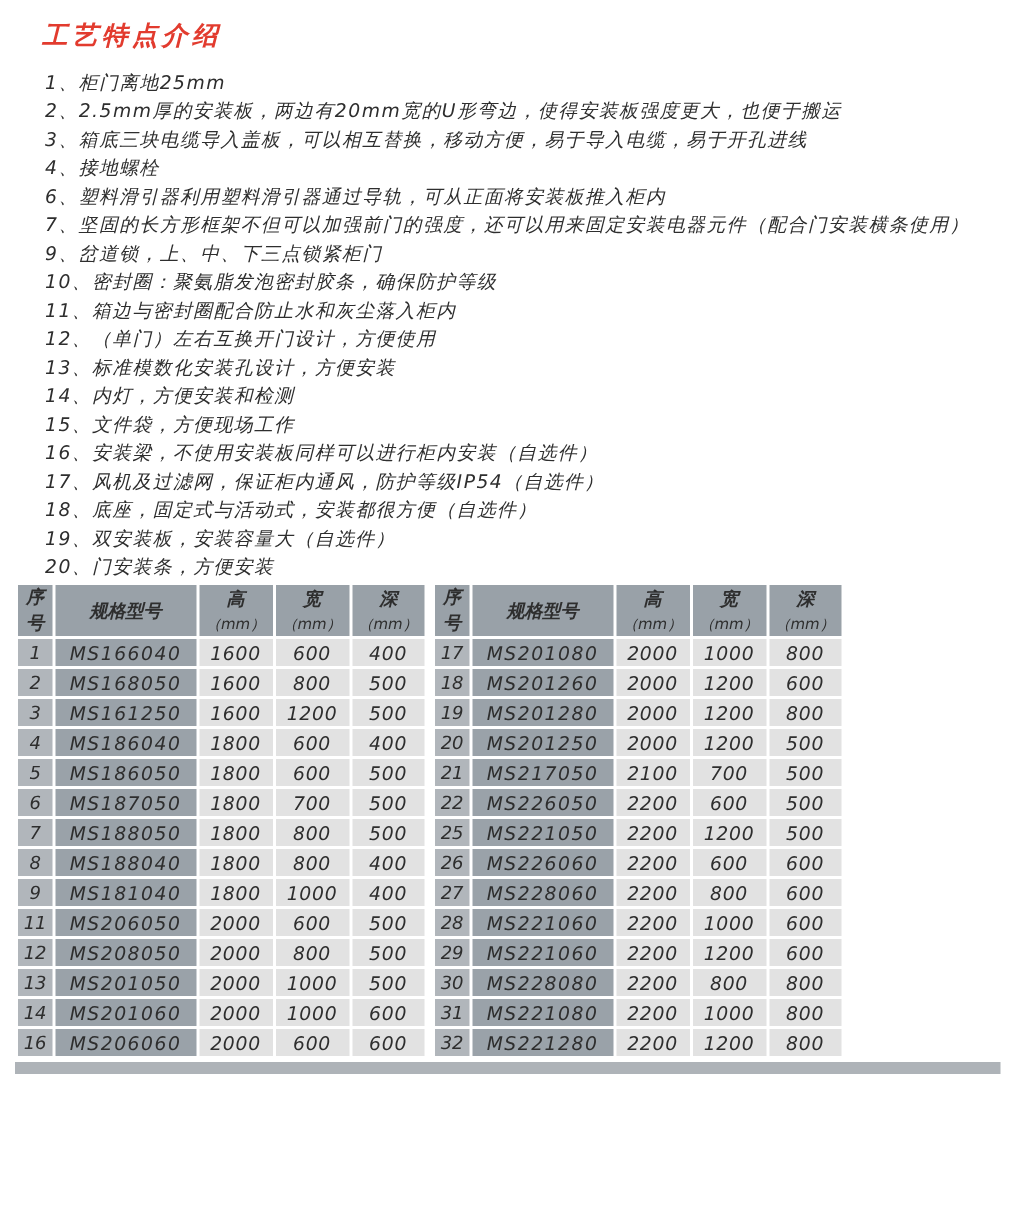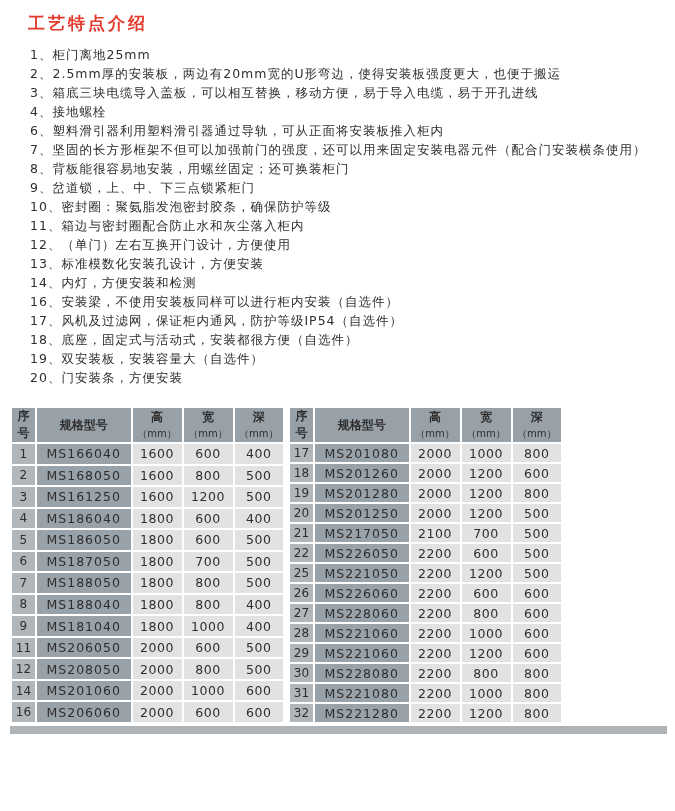--- a/index.html
+++ b/index.html
@@ -9,20 +9,21 @@
     width: 675px;
     height: 811px;
     font-family: "DejaVu Sans", "Liberation Sans", sans-serif;
     overflow: hidden;
   }
   .page {
     position: relative;
     width: 571px;
     height: 811px;
     background: #fff;
+    font-style: italic;
   }
   .title {
     margin: 0;
     padding: 12px 0 8px 28px;
     font-size: 17px;
     font-weight: bold;
     letter-spacing: 3px;
     color: var(--title-color, #e23b2e);
   }
   .features {
@@ -33,21 +34,21 @@
   .features li {
     font-size: 12.5px;
     line-height: 19px;
     color: var(--text-color, #2e2e2e);
     letter-spacing: 1px;
     white-space: nowrap;
   }
   .tables {
     display: flex;
     gap: 3px;
-    margin: 19px 8px 0 10px;
+    margin: 1px 8px 0 10px;
   }
   table.spec {
     border-collapse: separate;
     border-spacing: 2px;
     table-layout: fixed;
     background: #fff;
   }
   table.spec th, table.spec td {
     text-align: center;
     vertical-align: middle;
@@ -84,27 +85,27 @@
 
   <h1 class="title">工艺特点介绍</h1>
 
   <ul class="features">
       <li>1、柜门离地25mm</li>
       <li>2、2.5mm厚的安装板，两边有20mm宽的U形弯边，使得安装板强度更大，也便于搬运</li>
       <li>3、箱底三块电缆导入盖板，可以相互替换，移动方便，易于导入电缆，易于开孔进线</li>
       <li>4、接地螺栓</li>
       <li>6、塑料滑引器利用塑料滑引器通过导轨，可从正面将安装板推入柜内</li>
       <li>7、坚固的长方形框架不但可以加强前门的强度，还可以用来固定安装电器元件（配合门安装横条使用）</li>
-      <li>8、背板能很容易地安装，用螺丝固定；还可换装柜门</li>
       <li>9、岔道锁，上、中、下三点锁紧柜门</li>
       <li>10、密封圈：聚氨脂发泡密封胶条，确保防护等级</li>
       <li>11、箱边与密封圈配合防止水和灰尘落入柜内</li>
       <li>12、（单门）左右互换开门设计，方便使用</li>
       <li>13、标准模数化安装孔设计，方便安装</li>
       <li>14、内灯，方便安装和检测</li>
+      <li>15、文件袋，方便现场工作</li>
       <li>16、安装梁，不使用安装板同样可以进行柜内安装（自选件）</li>
       <li>17、风机及过滤网，保证柜内通风，防护等级IP54（自选件）</li>
       <li>18、底座，固定式与活动式，安装都很方便（自选件）</li>
       <li>19、双安装板，安装容量大（自选件）</li>
       <li>20、门安装条，方便安装</li>
     </ul>
 
   <div class="tables">
     <table class="spec" id="spec-left">
         <colgroup>
@@ -201,20 +202,27 @@
             <td class="model">MS206050</td>
             <td class="val">2000</td>
             <td class="val">600</td>
             <td class="val">500</td>
           </tr>
           <tr>
             <td class="idx">12</td>
             <td class="model">MS208050</td>
             <td class="val">2000</td>
             <td class="val">800</td>
+            <td class="val">500</td>
+          </tr>
+          <tr>
+            <td class="idx">13</td>
+            <td class="model">MS201050</td>
+            <td class="val">2000</td>
+            <td class="val">1000</td>
             <td class="val">500</td>
           </tr>
           <tr>
             <td class="idx">14</td>
             <td class="model">MS201060</td>
             <td class="val">2000</td>
             <td class="val">1000</td>
             <td class="val">600</td>
           </tr>
           <tr>

